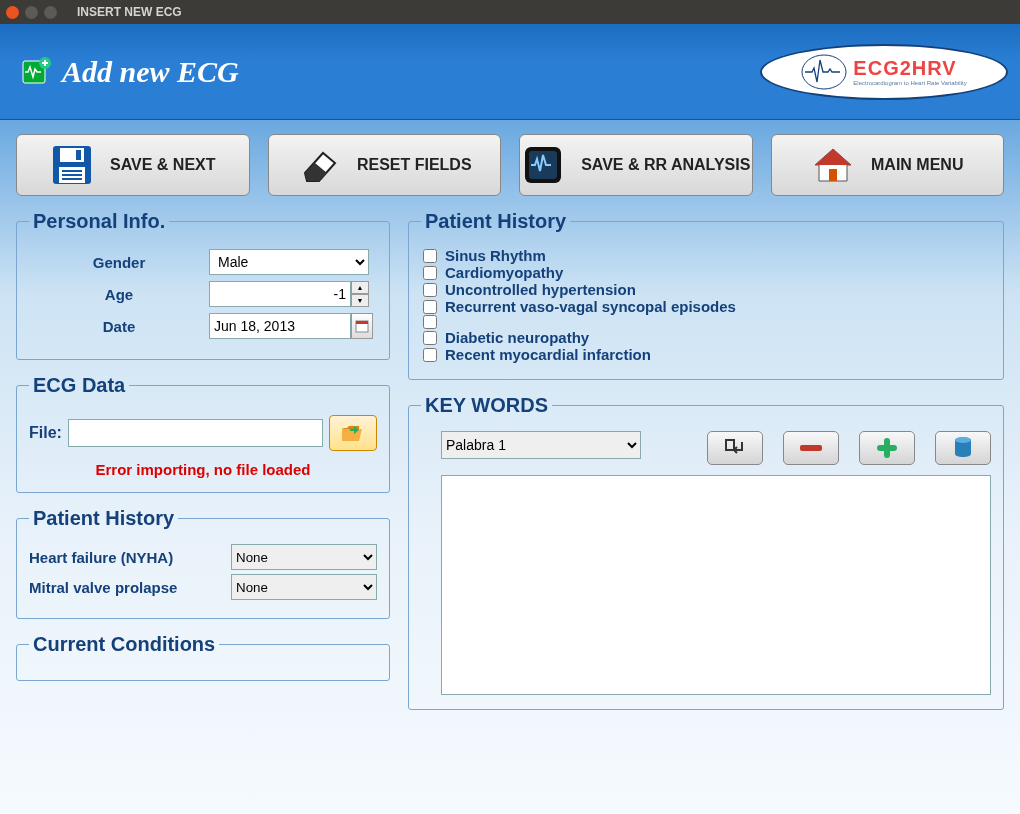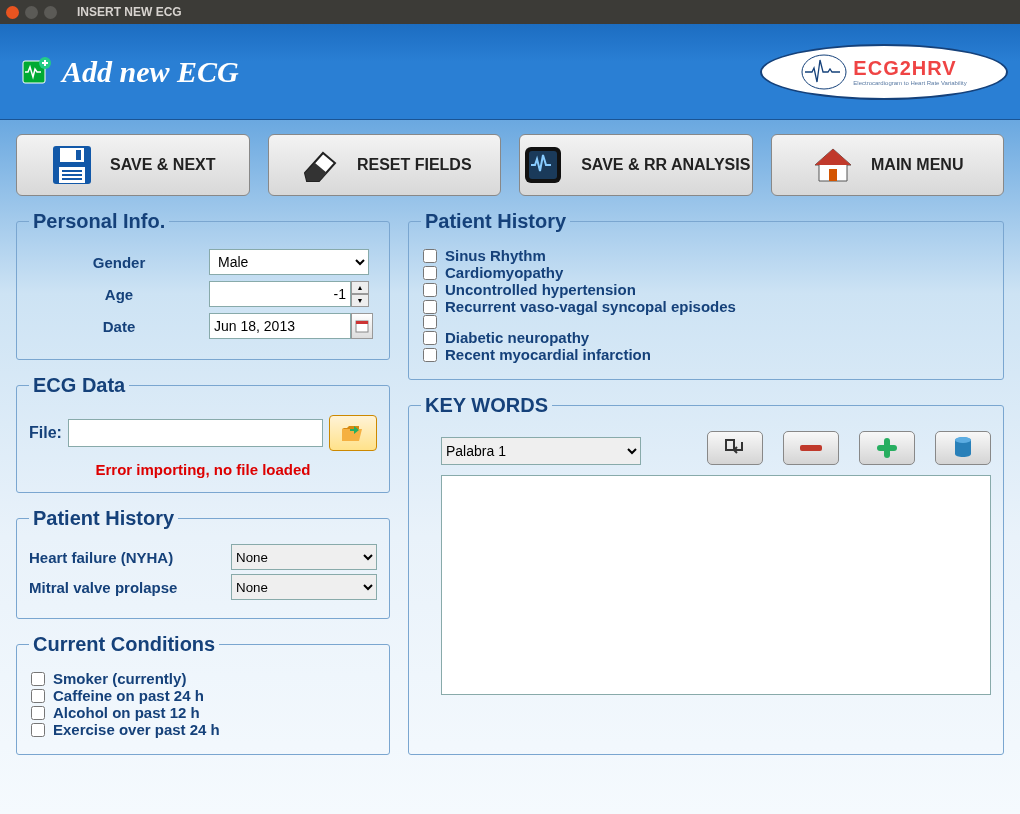--- a/index.html
+++ b/index.html
@@ -121,21 +121,21 @@
 
 .ph-row { display:flex; align-items:center; margin: 4px 0; gap:8px;}
 .ph-row label { font-weight:bold; color:#15417a; font-size:15px; width:194px;}
 .ph-row select { flex:1; height:26px; border:1px solid #8aa;}
 
 .check-list { display:flex; flex-direction:column; gap:0; padding:4px 2px 2px 2px;}
 .ck-item { display:flex; align-items:center; gap:8px; }
 .ck-item label { font-weight:bold; color:#15417a; font-size:15px; }
 .ck-item input { width:14px; height:14px; }
 
-.kw-top { display:flex; align-items:flex-end; gap:20px; margin: 4px 0 10px 20px;}
+.kw-top { display:flex; align-items:flex-start; gap:20px; margin: 4px 0 10px 20px;}
 .kw-select { width:200px; height:28px; border:1px solid #8aa; font-size:14px;}
 .kw-btn { width:56px; height:34px; border:1px solid #888; border-radius:5px; background:linear-gradient(#f8f8f8,#d4d4d4); cursor:pointer; display:flex;align-items:center;justify-content:center;}
 .kw-text-area { width: calc(100% - 20px); height:220px; border:1px solid #8aa; background:#fff; margin-left:20px;}
 
 </style>
 </head>
 <body>
 
 <div class="titlebar">
   <div class="dot dot-close"></div>
@@ -265,38 +265,20 @@
           <select><option>None</option></select>
         </div>
         <div class="ph-row">
           <label>Mitral valve prolapse</label>
           <select><option>None</option></select>
         </div>
       </fieldset>
 
       <fieldset>
         <legend>Current Conditions</legend>
-        <div class="check-list">
-          <div class="ck-item">
-            <input type="checkbox" style="">
-            <label>Smoker (currently)</label>
-          </div>
-          <div class="ck-item">
-            <input type="checkbox" style="">
-            <label>Caffeine on past 24 h</label>
-          </div>
-          <div class="ck-item">
-            <input type="checkbox" style="">
-            <label>Alcohol on past 12 h</label>
-          </div>
-          <div class="ck-item">
-            <input type="checkbox" style="">
-            <label>Exercise over past 24 h</label>
-          </div>
-        </div>
       </fieldset>
 
     </div>
 
     <div class="col-right">
 
       <fieldset>
         <legend>Patient History</legend>
         <div class="check-list">
           <div class="ck-item">

